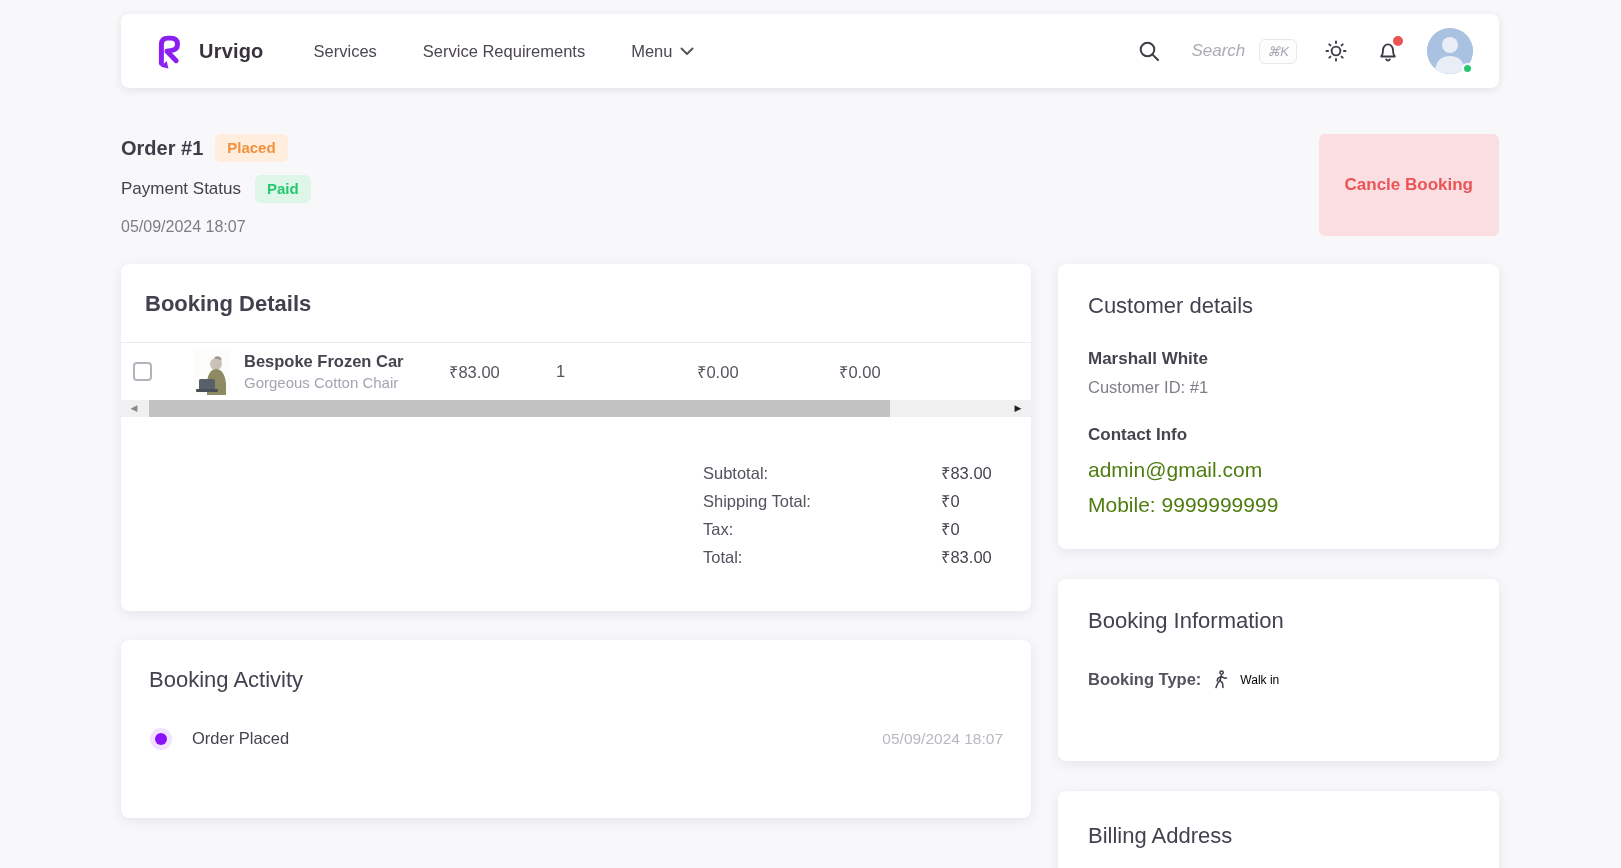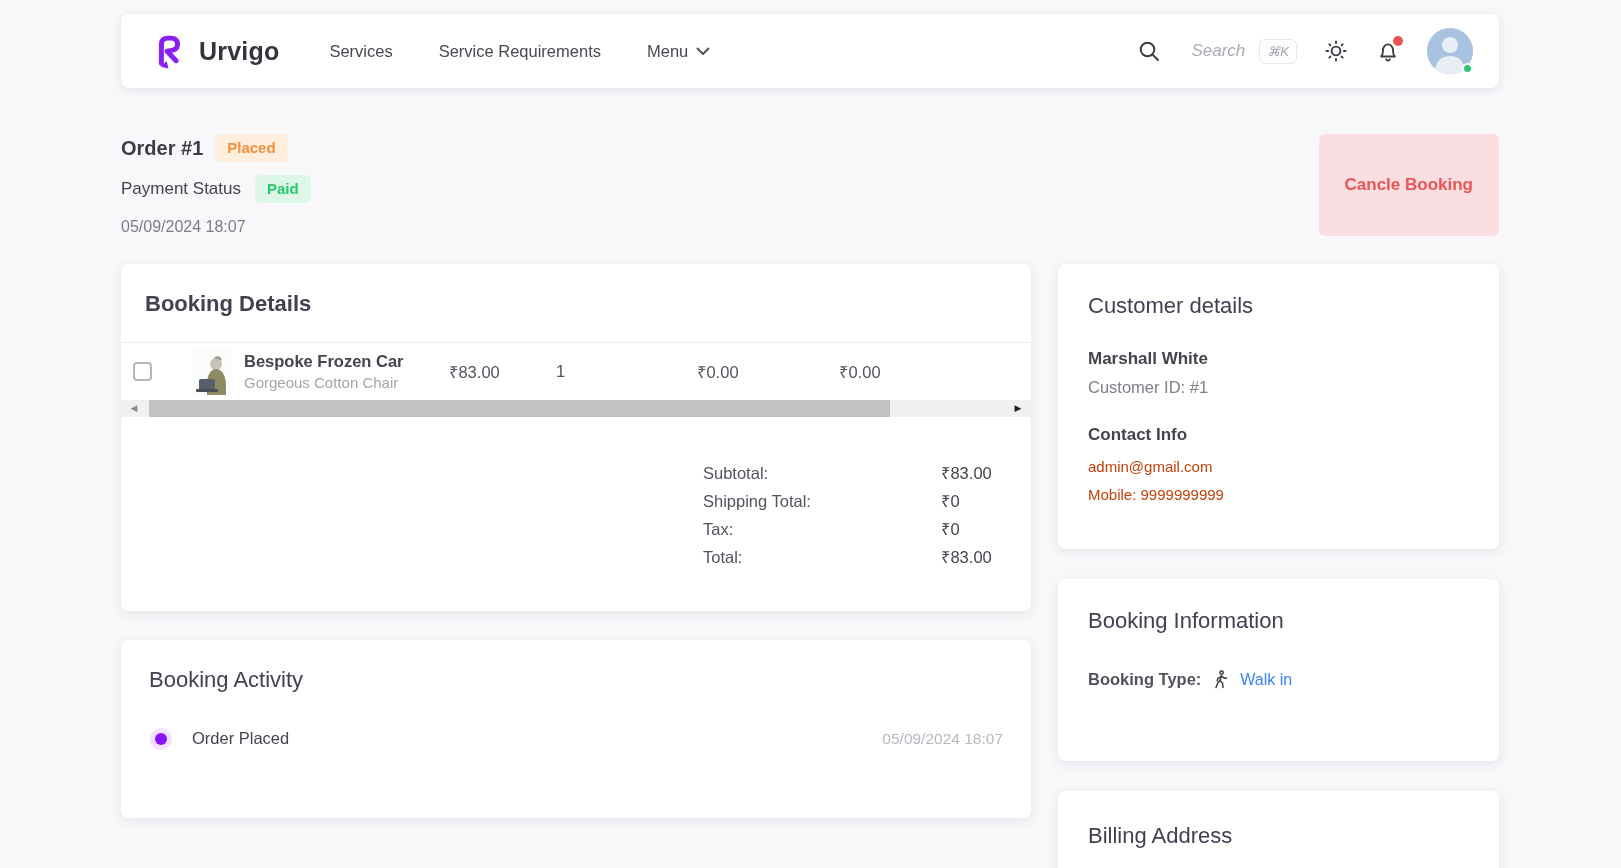--- a/index.html
+++ b/index.html
@@ -13,21 +13,21 @@
   }
   .page { padding:0 122px 0 121px; }
 
   
   .navbar {
     margin-top:14px; height:74px; background:#ffffff; border-radius:8px;
     box-shadow:0 2px 8px rgba(47,43,61,.10);
     display:flex; align-items:center; padding:0 26px 0 30px;
   }
   .brand { display:flex; align-items:center; gap:12px; cursor:pointer; }
-  .brand-name { font-size:25px; font-weight:700; color:#37323e; letter-spacing:.2px; }
+  .brand-name { font-size:20px; font-weight:700; color:#37323e; letter-spacing:.2px; }
   .nav-links { display:flex; align-items:center; gap:46px; margin-left:50px; }
   .nav-link { font-size:16.5px; color:#4b4650; cursor:pointer; display:flex; align-items:center; gap:8px; }
   .nav-right { margin-left:auto; display:flex; align-items:center; gap:26px;font-style:italic; }
   .search-box { display:flex; align-items:center; gap:14px; cursor:pointer; }
   .search-label { font-size:17px; color:#acaab3; margin-left:16px; }
   .kbd {
     font-size:13px; color:#a5a3ae; border:1px solid #e8e8ea; border-radius:6px;
     padding:5px 7px; background:#fdfdfd; line-height:1;
   }
   .icon-btn { position:relative; cursor:pointer; display:flex; align-items:center; color:#47434e; }
@@ -114,27 +114,27 @@
   }
   .event-label { font-size:16.5px; color:#47434e; margin-left:25px; }
   .event-date { margin-left:auto; font-size:15.5px; color:#b9b7c0; }
 
   
   .customer-card { padding:29px 30px; height:285px; }
   .cust-title { margin-bottom:30px; }
   .cust-name { font-size:17px; font-weight:600; color:#47434e; margin-bottom:9px; }
   .cust-id { font-size:16.5px; color:#807d88; }
   .contact-title { font-size:17px; font-weight:600; color:#47434e; margin-top:28px; margin-bottom:13px; }
-  .cust-line { font-size:15px; color:#c2410c; margin-bottom:11px; }
+  .cust-line { font-size:21px; color:#4d7c0f; margin-bottom:11px; }
 
   .info-card { margin-top:30px; padding:29px 30px; height:182px; }
   .info-title { margin-bottom:36px; }
   .info-row { display:flex; align-items:center; gap:12px; }
   .info-label { font-size:16.5px; font-weight:600; color:#55515d; }
-  .info-value { font-size:16px; color:#3b82f6; }
+  .info-value { font-size:12px; color:#000000; }
 
   .billing-card { margin-top:30px; padding:32px 30px 60px; }
 
   svg { display:block; }
 </style>
 </head>
 <body>
 
 <div class="page">
 

